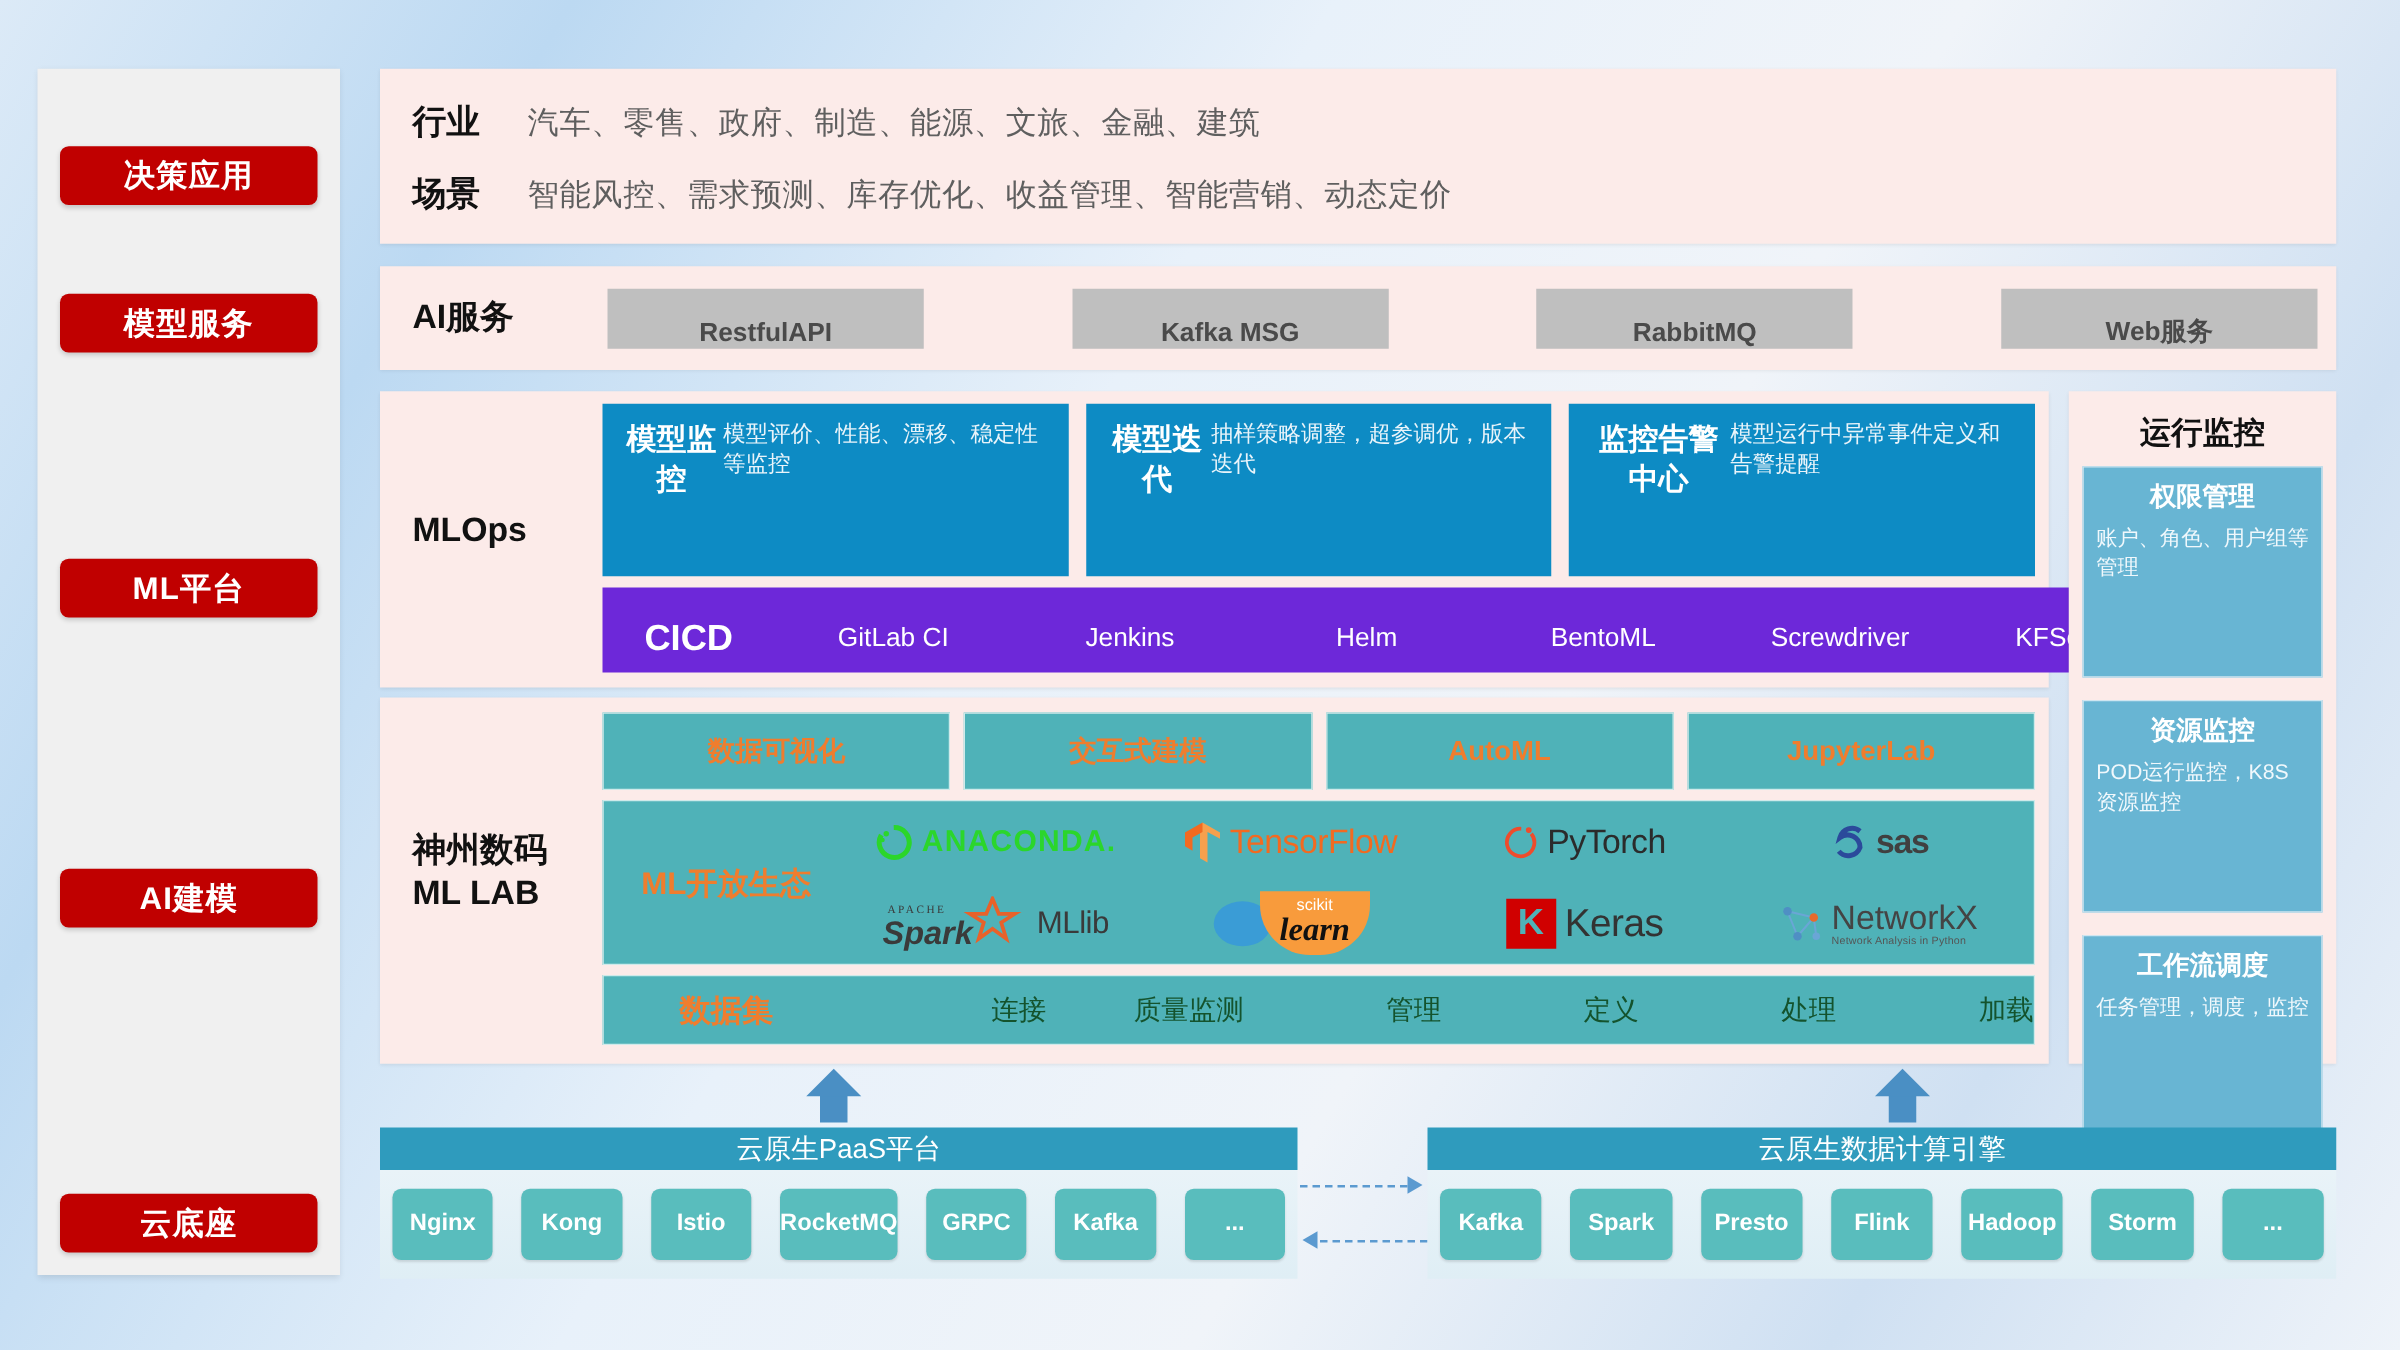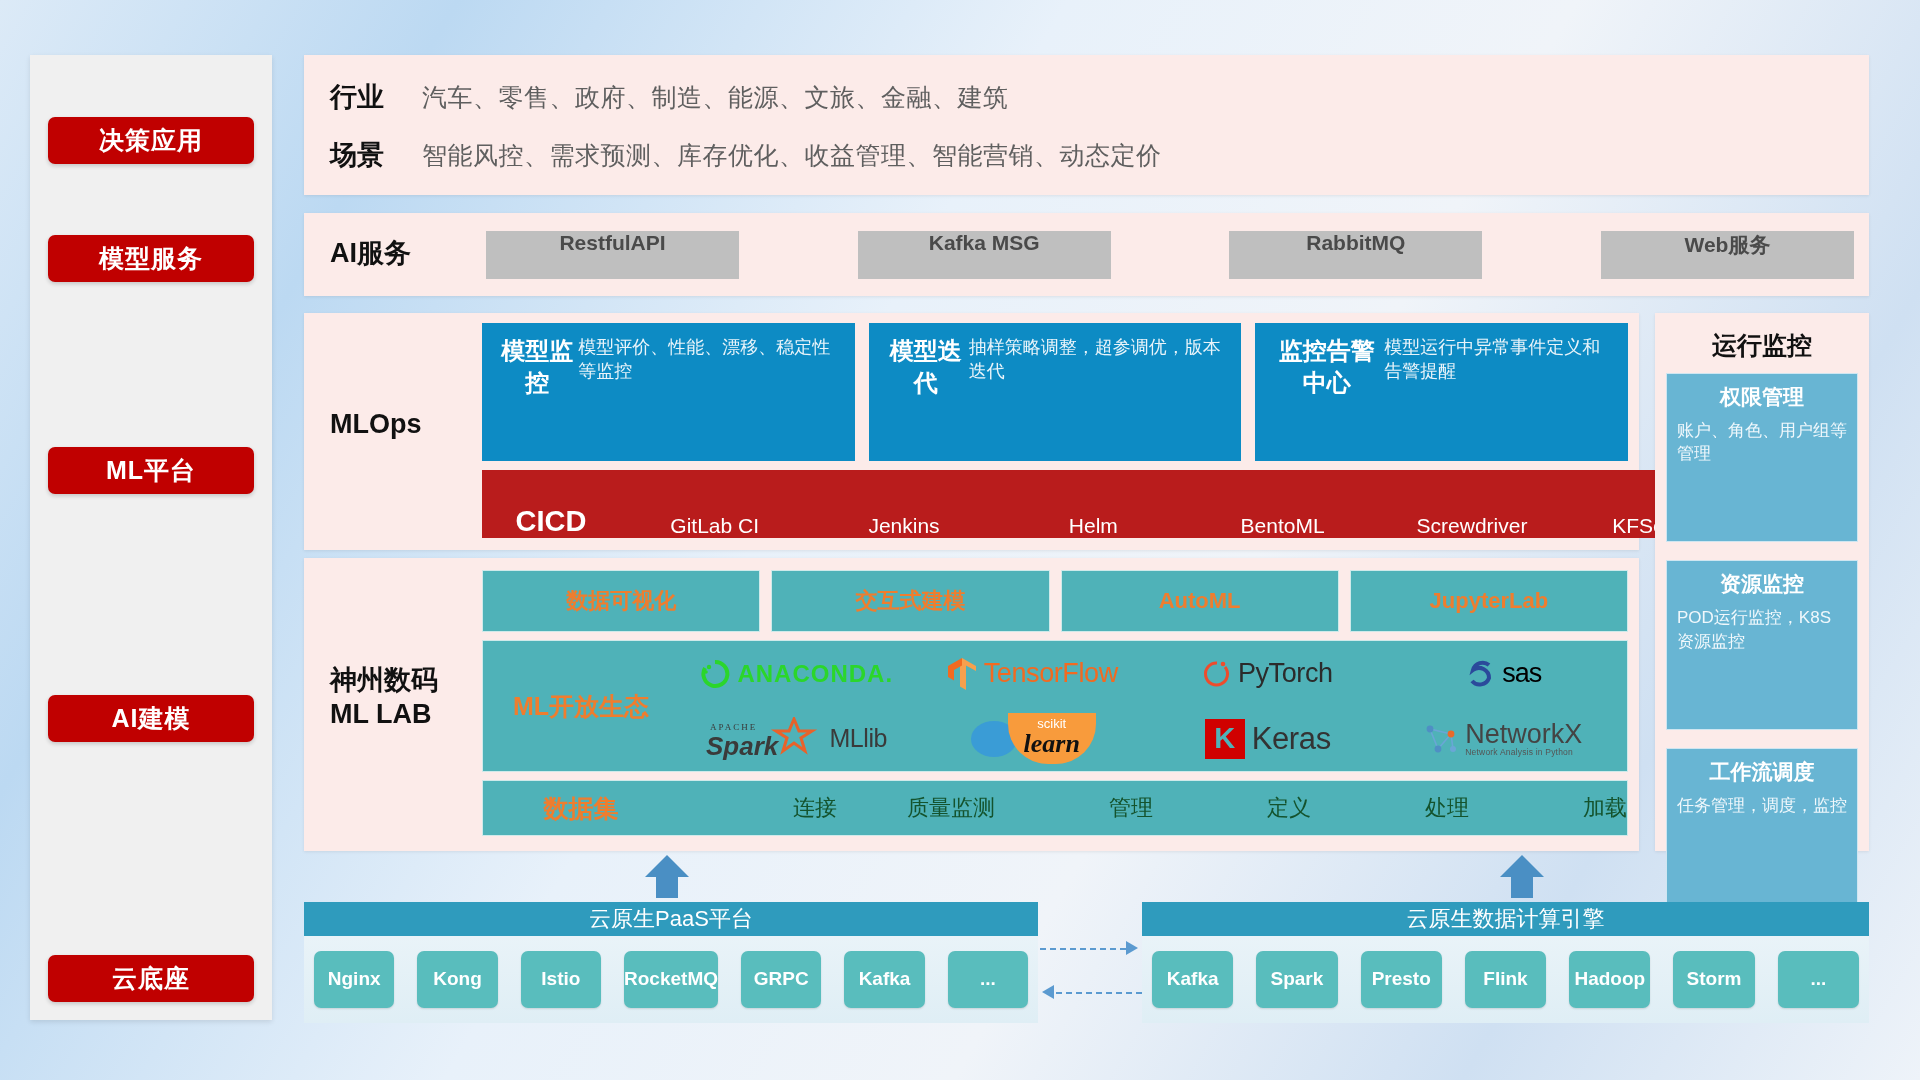--- a/index.html
+++ b/index.html
@@ -74,21 +74,21 @@
   #svc-chips {
     position: absolute; left: 182px; top: 13px;
     width: 1368px; height: 57px;
     display: flex; justify-content: space-between; align-items: center;
   }
   .svc-chip {
     width: 253px; height: 48px;
     background: #bfbfbf;
     color: #4a4a4a;
     font-size: 21px; font-weight: bold;
-    display: flex; align-items: flex-start; justify-content: center;
+    display: flex; align-items: flex-end; justify-content: center;
   }
 
   
   #mlops-label { left: 26px; top: 95px; }
   #mlops-cards {
     position: absolute; left: 178px; top: 10px;
     width: 1146px; height: 138px;
     display: flex; gap: 14px;
   }
   .mlops-card {
@@ -100,22 +100,22 @@
   }
   .mlops-card-title {
     font-size: 24px; font-weight: bold; text-align: center; margin-bottom: 12px;
   }
   .mlops-card-desc {
     font-size: 18px; line-height: 1.35; color: #e9f4fa;
   }
   #cicd-bar {
     position: absolute; left: 178px; top: 157px;
     width: 1274px; height: 68px;
-    background: #b91c1c;
-    display: flex; align-items: flex-end; padding-top: 14px;
+    background: #6d28d9;
+    display: flex; align-items: center; padding-top: 14px;
   }
   #cicd-title {
     width: 138px; flex: none;
     color: #fff; font-size: 29px; font-weight: bold;
     text-align: center;
   }
   .cicd-tool {
     flex: 1;
     color: #fff; font-size: 21px;
     text-align: center;
@@ -371,21 +371,21 @@
           <path d="M14 4 A11 11 0 1 0 22 8" fill="none" stroke="#ee4c2c" stroke-width="3"></path>
           <circle cx="20" cy="5" r="2.3" fill="#ee4c2c"></circle>
         </svg>
         <span class="logo-txt" style="color:#2b2b2b">PyTorch</span>
       </div>
 
       <div class="logo">
         <svg width="30" height="28" viewBox="0 0 30 28">
           <path d="M24 5 A10 10 0 0 0 8 10 A10 10 0 0 1 24 18 A10 10 0 0 1 7 21" fill="none" stroke="#2b4a9b" stroke-width="4"></path>
         </svg>
-        <span class="logo-txt" style="color:#000000;font-weight:normal;letter-spacing:-1px">sas</span>
+        <span class="logo-txt" style="color:#404040;font-weight:bold;letter-spacing:-1px">sas</span>
       </div>
 
       <div class="logo">
         <svg width="116" height="44" viewBox="0 0 116 44">
           <text x="4" y="13" font-family="Liberation Serif, serif" font-size="9" fill="#3a3a3a" letter-spacing="2">APACHE</text>
           <text x="0" y="38" font-family="Liberation Sans, sans-serif" font-size="26" font-weight="bold" font-style="italic" fill="#3a3a3a">Spark</text>
           <path d="M88 2 L93 14 L106 14 L95 21 L99 34 L88 26 L77 34 L81 21 L70 14 L83 14 Z" fill="none" stroke="#e8622a" stroke-width="3"></path>
         </svg>
         <span class="logo-txt" style="color:#3a3a3a;font-size:25px">MLlib</span>
       </div>

